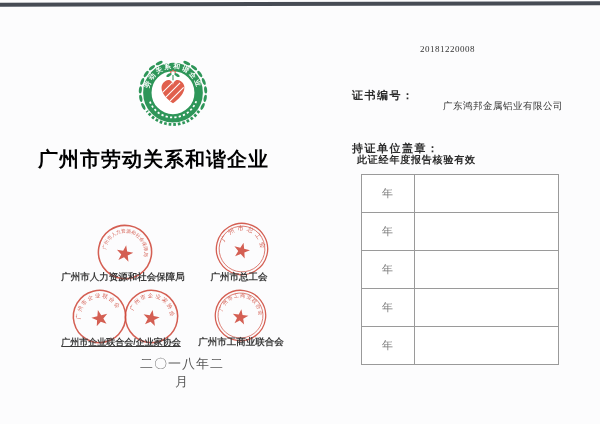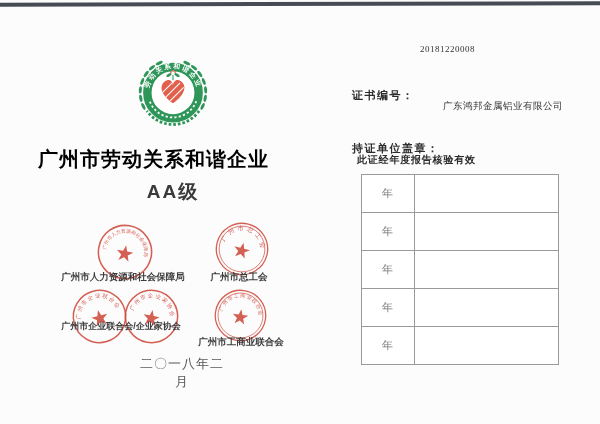--- a/index.html
+++ b/index.html
@@ -12,21 +12,21 @@
   .title-line1{position:absolute;left:38px;top:146px;width:270px;
     font-size:20px;font-weight:600;color:#000000;letter-spacing:1px;}
   .title-line2{position:absolute;left:38px;top:179px;width:270px;text-align:center;
     font-size:19px;font-weight:600;color:#3a3a3a;letter-spacing:2px;}
 
   .seal{position:absolute;opacity:.88;}
   .seal svg{display:block;width:100%;height:100%;}
   .seal-label{position:absolute;font-weight:700;color:#3b3b3b;white-space:nowrap;text-align:center;}
   .lbl1{left:58px;top:271px;width:130px;font-size:9.5px;}
   .lbl2{left:203px;top:271px;width:72px;font-size:9.5px;}
-  .lbl3{left:54px;top:320px;width:134px;font-size:9px;}
+  .lbl3{left:54px;top:336px;width:134px;font-size:9px;text-decoration:underline;}
   .lbl4{left:197px;top:336px;width:88px;font-size:9.5px;}
   .issue-date{position:absolute;left:136px;top:355px;width:92px;text-align:center;
     font-size:13px;color:#585858;letter-spacing:1px;}
 
   
   .field-label{position:absolute;font-size:11px;font-weight:700;color:#2c2c2c;letter-spacing:1.5px;white-space:nowrap;}
   .cert-no-label{left:352px;top:40px;margin-top:48px;}
   .holder-label{left:352px;top:97px;margin-top:44px;}
   .field-value{position:absolute;font-family:"Liberation Serif","DejaVu Serif",serif;color:#333;white-space:nowrap;margin-left:10px;}
   .cert-no-value{left:410px;top:44px;font-size:9px;letter-spacing:0.5px;}
@@ -98,21 +98,20 @@
         <ellipse cx="47.5" cy="26" rx="3.4" ry="1.5" fill="#2e9659" transform="rotate(-30 47.5 26)"></ellipse>
         <ellipse cx="56.5" cy="26" rx="3.4" ry="1.5" fill="#2e9659" transform="rotate(30 56.5 26)"></ellipse>
         <circle cx="49.5" cy="22.5" r="1" fill="#e0604d"></circle>
         <circle cx="52" cy="21" r="1" fill="#e0604d"></circle>
         <circle cx="54.5" cy="22.5" r="1" fill="#e0604d"></circle>
       </g>
     </svg>
   </div>
 
   <div class="title-line1">广州市劳动关系和谐企业</div>
-  <div class="title-line2">AA级</div>
 
   <div class="seal" style="left:96px;top:223px;width:58px;height:58px;transform:rotate(10deg);">
     <svg viewBox="0 0 60 60" xmlns="http://www.w3.org/2000/svg">
       <circle cx="30" cy="30" r="27.5" fill="none" stroke="#cf4a3c" stroke-width="1.6"></circle>
       <polygon points="30,23 32.1,29.1 38.6,29.2 33.4,33.1 35.3,39.3 30,35.6 24.7,39.3 26.6,33.1 21.4,29.2 27.9,29.1" fill="#cf4a3c"></polygon>
       <defs>
           <path id="sealArc1" d="M 12.7 40 A 20 20 0 1 1 47.3 40"></path>
         </defs>
       <text font-size="5" fill="#cf4a3c">
         <textPath href="#sealArc1" startOffset="50%" text-anchor="middle">广州市人力资源和社会保障局</textPath>

